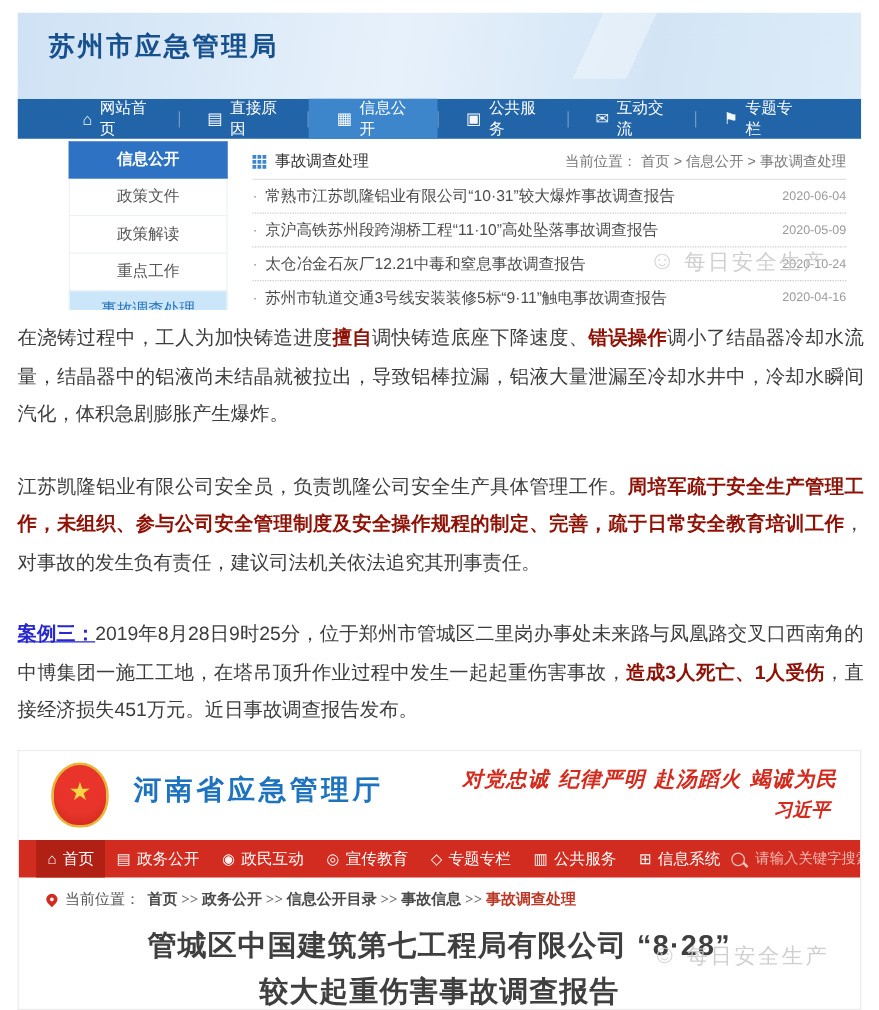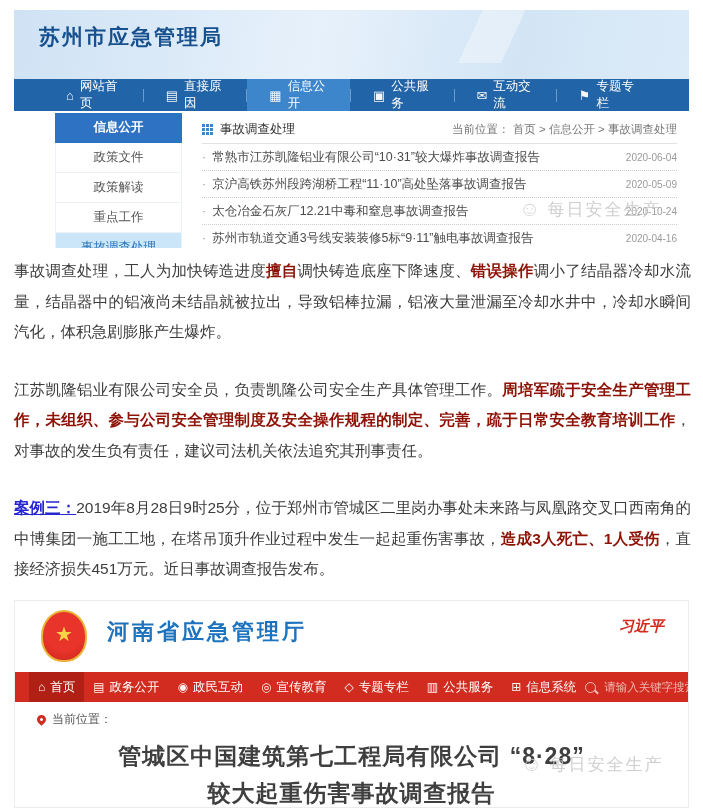--- a/index.html
+++ b/index.html
@@ -158,32 +158,33 @@
     </div>
   </div>
 </div>
 
 <div class="wm wm1">
   <span class="wm-face">☺</span>
   <span>每日安全生产</span>
 </div>
 
 <div class="article">
-  <p class="a-p"><span>事故调查处理，工人为加快铸造进度</span><span class="seg-red">擅自</span><span>调快铸造底座下降速度、</span><span class="seg-red">错误操作</span><span>调小了结晶器冷却水流量，结晶器中的铝液尚未结晶就被拉出，导致铝棒拉漏，铝液大量泄漏至冷却水井中，冷却水瞬间汽化，体积急剧膨胀产生爆炸。</span></p>
+  <p class="a-p"><span>在浇铸过程中，工人为加快铸造进度</span><span class="seg-red">擅自</span><span>调快铸造底座下降速度、</span><span class="seg-red">错误操作</span><span>调小了结晶器冷却水流量，结晶器中的铝液尚未结晶就被拉出，导致铝棒拉漏，铝液大量泄漏至冷却水井中，冷却水瞬间汽化，体积急剧膨胀产生爆炸。</span></p>
   <p class="a-p"><span>江苏凯隆铝业有限公司安全员，负责凯隆公司安全生产具体管理工作。</span><span class="seg-red">周培军疏于安全生产管理工作，未组织、参与公司安全管理制度及安全操作规程的制定、完善，疏于日常安全教育培训工作</span><span>，对事故的发生负有责任，建议司法机关依法追究其刑事责任。</span></p>
   <p class="a-p"><span class="seg-blue">案例三：</span><span>2019年8月28日9时25分，位于郑州市管城区二里岗办事处未来路与凤凰路交叉口西南角的中博集团一施工工地，在塔吊顶升作业过程中发生一起起重伤害事故，</span><span class="seg-red">造成3人死亡、1人受伤</span><span>，直接经济损失451万元。近日事故调查报告发布。</span></p>
 </div>
 
 <div class="shot2">
   <div class="s2-header">
     <div class="emblem">
         <span class="emb-star">★</span>
       </div>
     <div class="s2-title">河南省应急管理厅</div>
     <div class="s2-slogan">
+      <div class="s2-slogan-l1">对党忠诚  纪律严明  赴汤蹈火  竭诚为民</div>
       <div class="s2-sign">习近平</div>
     </div>
   </div>
   <div class="s2-nav" id="s2-nav">
       <div class="n2-item active">
         <span class="ic">⌂</span>
         <span>首页</span>
       </div>
       <div class="n2-item">
         <span class="ic">▤</span>
@@ -210,20 +211,21 @@
         <span>信息系统</span>
       </div>
       <div class="s2-search">
         <span class="mag"></span>
         <input class="s2-input" placeholder="请输入关键字搜索" style="">
       </div>
     </div>
   <div class="s2-crumbrow">
     <span class="pin"></span>
     <span>当前位置：</span>
+    <span id="s2-crumbs"><span class="crumb">首页</span><span class="crumb-sep">&gt;&gt;</span><span class="crumb">政务公开</span><span class="crumb-sep">&gt;&gt;</span><span class="crumb">信息公开目录</span><span class="crumb-sep">&gt;&gt;</span><span class="crumb">事故信息</span><span class="crumb-sep">&gt;&gt;</span><span class="crumb last">事故调查处理</span></span>
   </div>
   <div class="s2-article-title">
     <div>管城区中国建筑第七工程局有限公司 “8·28”</div>
     <div>较大起重伤害事故调查报告</div>
   </div>
 </div>
 
 <div class="wm wm2">
   <span class="wm-face">☺</span>
   <span>每日安全生产</span>

